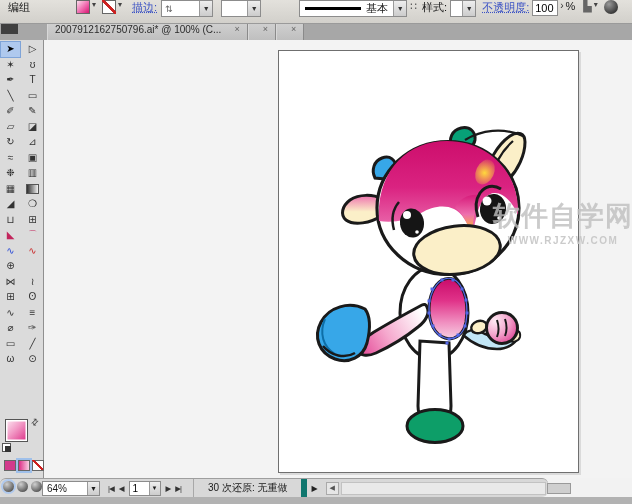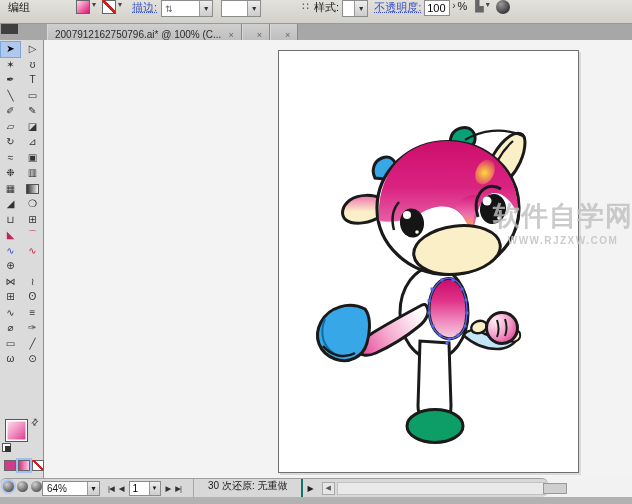--- a/index.html
+++ b/index.html
@@ -28,22 +28,22 @@
       padding:0 2px;background:#fff;}
   .spin-r{font-size:10px;color:#333;margin:0 2px;}
   .sphere{width:14px;height:14px;border-radius:50%;margin:0 6px 0 4px;
       background:radial-gradient(circle at 35% 30%,#9a9a9a,#3c3c3c 70%);}
   .graph-ic{display:inline-block;font-size:11px;color:#666;}
 
   
   .tabbar{position:absolute;left:0;top:24px;width:632px;height:16px;background:#A7A7A7;display:flex;}
   .tab-corner{width:17px;height:10px;background:#3f3f3f;margin:0 0 0 1px;}
   .tabs{display:flex;margin-left:29px;height:16px;}
-  .tab{display:flex;align-items:flex-end;background:linear-gradient(#CFCFCF,#BFBFBF);
-      border-right:1px solid #8a8a8a;border-left:1px solid #d8d8d8;padding:0 7px;cursor:pointer;}
+  .tab{display:flex;align-items:flex-start;background:linear-gradient(#CFCFCF,#BFBFBF);
+      border-right:1px solid #8a8a8a;border-left:1px solid #d8d8d8;padding:0 7px;cursor:pointer;gap:6px;}
   .tab-label{font-size:10px;color:#2b2b2b;white-space:nowrap;}
   .tab-close{font-size:9px;color:#666;margin-left:7px;cursor:pointer;}
 
   
   .toolpanel{position:absolute;left:0;top:40px;width:44px;height:457px;background:#DBDBDB;
       border-right:1px solid #8f8f8f;}
   .tools{display:grid;grid-template-columns:19px 19px;gap:1px 3px;justify-content:center;padding-top:2px;}
   .tool{height:14.5px;line-height:14px;text-align:center;font-size:10px;color:#333;cursor:pointer;}
   .tool.selected{background:#AFC9EE;outline:1px solid #7FA4D8;color:#000;}
   .tool.swatch-gradient{background:linear-gradient(90deg,#303030,#f2f2f2);margin:2px 3px;height:10px;border:1px solid #555;}
@@ -84,22 +84,22 @@
   .zoom-combo{margin-left:42px;width:58px;height:15px;background:#fff;border:1px solid #8c8c8c;
       display:flex;align-items:center;padding-left:4px;cursor:pointer;}
   .zoom-combo .dd2{margin-left:auto;width:12px;height:100%;background:linear-gradient(#eee,#ccc);
       border-left:1px solid #9a9a9a;font-size:7px;display:flex;align-items:center;justify-content:center;}
   .nav{display:flex;align-items:center;margin-left:8px;gap:5px;}
   .nav-btn{font-size:7.5px;color:#333;cursor:pointer;letter-spacing:-1px;}
   .page-combo{width:32px;height:15px;background:#fff;border:1px solid #8c8c8c;display:flex;align-items:center;cursor:pointer;}
   .page-combo input{width:18px;border:none;font:10px "Liberation Sans",sans-serif;padding:0 0 0 3px;}
   .page-combo .dd2{margin-left:auto;width:11px;height:100%;background:linear-gradient(#eee,#ccc);
       border-left:1px solid #9a9a9a;font-size:6px;display:flex;align-items:center;justify-content:center;}
-  .undo-box{margin-left:12px;height:19px;border-left:1px solid #a8a8a8;border-right:2px solid #0f766e;
-      padding:0 14px;display:flex;align-items:flex-start;white-space:nowrap;}
+  .undo-box{margin-left:12px;height:19px;border-left:1px solid #a8a8a8;border-right:6px solid #0f766e;
+      padding:8px 14px;display:flex;align-items:center;white-space:nowrap;}
   .flyout{font-size:8px;color:#222;margin-left:4px;cursor:pointer;}
   .hs-left{margin-left:8px;width:13px;height:13px;border:1px solid #aaa;background:#E6E6E6;
       font-size:7px;color:#555;display:flex;align-items:center;justify-content:center;cursor:pointer;}
   .hs-track{flex:1;height:13px;margin:0 2px 0 2px;background:#E9E9E9;border:1px solid #c2c2c2;position:relative;cursor:pointer;}
   .hs-thumb{position:absolute;left:205px;top:0;width:24px;height:11px;background:#CFCFCF;border:1px solid #9a9a9a;}
   .bottomstrip{position:absolute;left:0;top:497px;width:632px;height:7px;background:#B2B2B2;}
 </style>
 </head>
 <body>
 
@@ -120,20 +120,25 @@
     <span style="width:4px"></span>
     <span class="combo" style="width:52px">
       <span class="spin-ud">⇅</span>
       <span class="dd2">▼</span>
     </span>
     <span style="width:8px"></span>
     <span class="combo" style="width:40px">
       <span class="dd2">▼</span>
     </span>
     <span style="width:38px"></span>
+    <span class="combo" style="width:108px">
+      <span class="profile-line"></span>
+      <span>基本</span>
+      <span class="dd2">▼</span>
+    </span>
     <span class="mini-icon">∷</span>
     <span class="cb-label" style="margin-left:2px">样式:</span>
     <span style="width:3px"></span>
     <span class="combo" style="width:26px">
       <span class="dd2">▼</span>
     </span>
     <span style="width:6px"></span>
     <a class="cb-link">不透明度:</a>
     <span style="width:3px"></span>
     <input class="opacity-input" value="100" style="">

